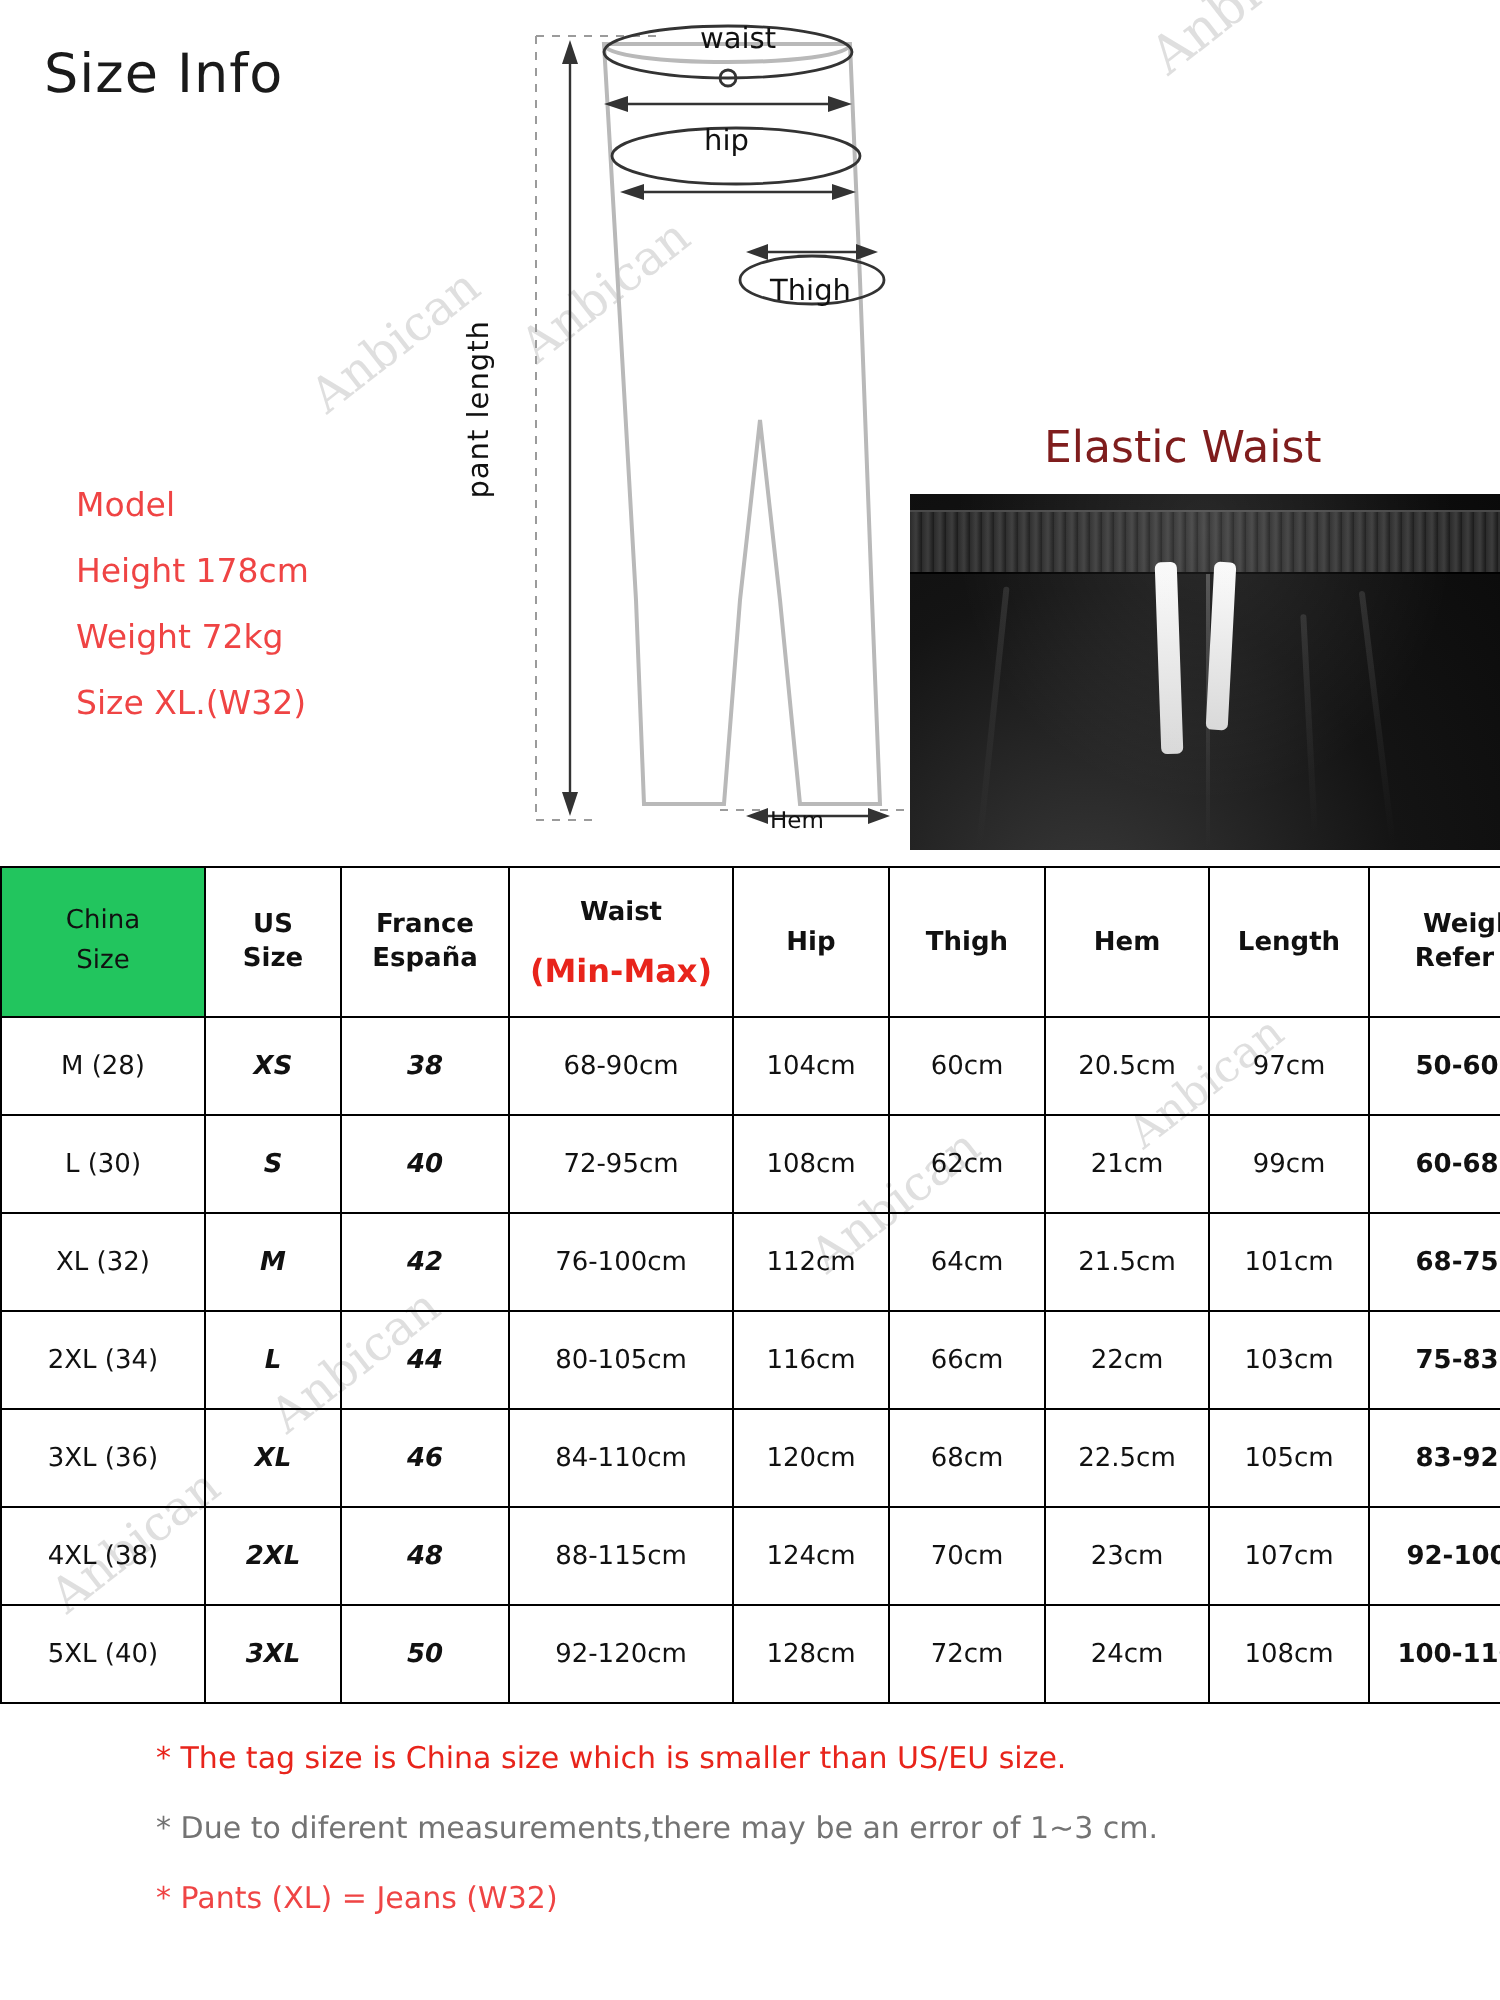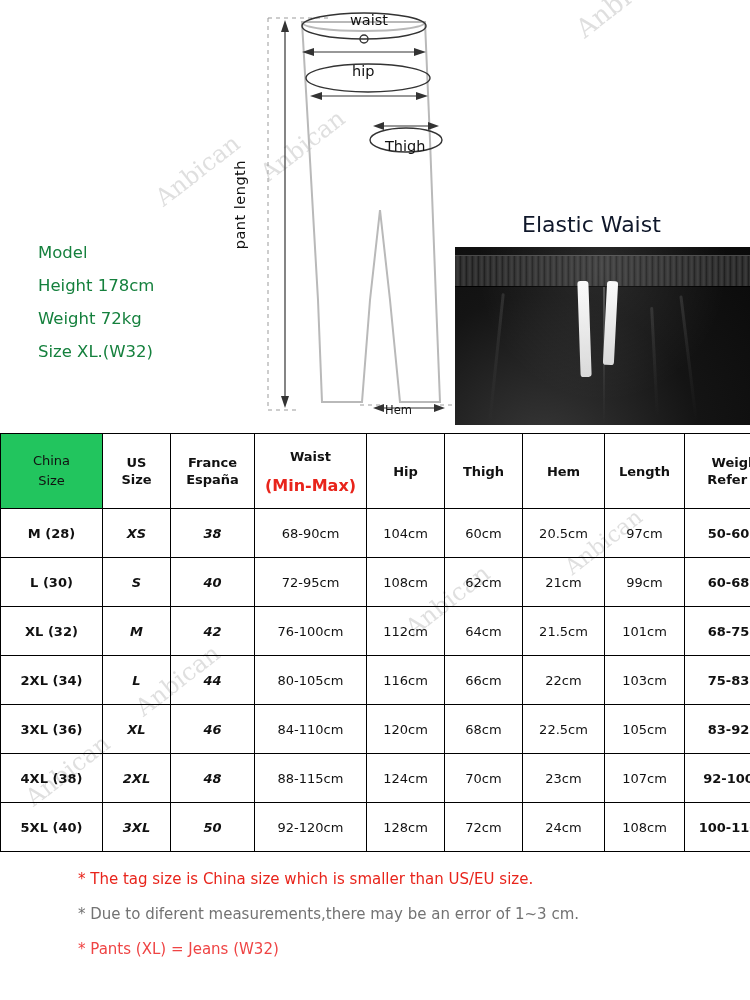--- a/index.html
+++ b/index.html
@@ -28,21 +28,21 @@
     font-size: 27px;
     color: #1a1a1a;
     letter-spacing: 0.5px;
   }
 
   
   .model-info {
     position: absolute;
     left: 38px;
     top: 236px;
-    color: #15803d;
+    color: #ef4444;
     font-size: 16.5px;
     line-height: 33px;
   }
 
   
   .wm {
     position: absolute;
     color: rgba(150,150,150,0.30);
     font-size: 26px;
     font-family: "DejaVu Serif", "Liberation Serif", serif;
@@ -78,21 +78,21 @@
     font-size: 14.5px;
     letter-spacing: .5px;
   }
 
   
   .elastic-title {
     position: absolute;
     left: 522px;
     top: 212px;
     font-size: 22px;
-    color: #0f172a;
+    color: #7f1d1d;
   }
   .photo {
     position: absolute;
     left: 455px;
     top: 247px;
     width: 295px;
     height: 178px;
     overflow: hidden;
     background: #0d0d0d;
   }
@@ -170,21 +170,21 @@
 
   th.china {
     background: #22c55e;
     color: #e8241b;
     font-weight: normal;
     font-size: 16px;
     line-height: 20px;
   }
   th.hdr { font-weight: bold; font-size: 13.5px; line-height: 17px; }
   th.hdr .sub { display:block; font-size: 16px; color:#e8241b; font-weight:bold; margin-top:12px;}
-  td.chinasize { color:#e8241b; font-weight:bold; font-size:14px; }
+  td.chinasize { color:#e8241b; font-weight:normal; font-size:14px; }
   td.bold { font-weight:bold;font-style:italic; }
   td.weight { color:#e8241b; font-weight:bold; font-size:13px; }
 
   
   .notes {
     position: absolute;
     left: 78px;
     top: 862px;
     font-size: 15px;
     line-height: 35px;
@@ -192,20 +192,21 @@
   .notes .n1 { color: #e8241b; }
   .notes .n2 { color: #737373; }
   .notes .n3 { color: #ef4444; }
   .notes div { white-space: nowrap; }
 </style>
 </head>
 <body>
 
 <div class="page">
 
+  <div class="title">Size Info</div>
 
   <div class="model-info">
     <div>Model</div>
     <div>Height 178cm</div>
     <div>Weight 72kg</div>
     <div>Size XL.(W32)</div>
   </div>
 
   <div id="watermark-layer">
       <div class="wm" style="left: 570px; top: 20px; font-size: 26px;">Anbican</div>

